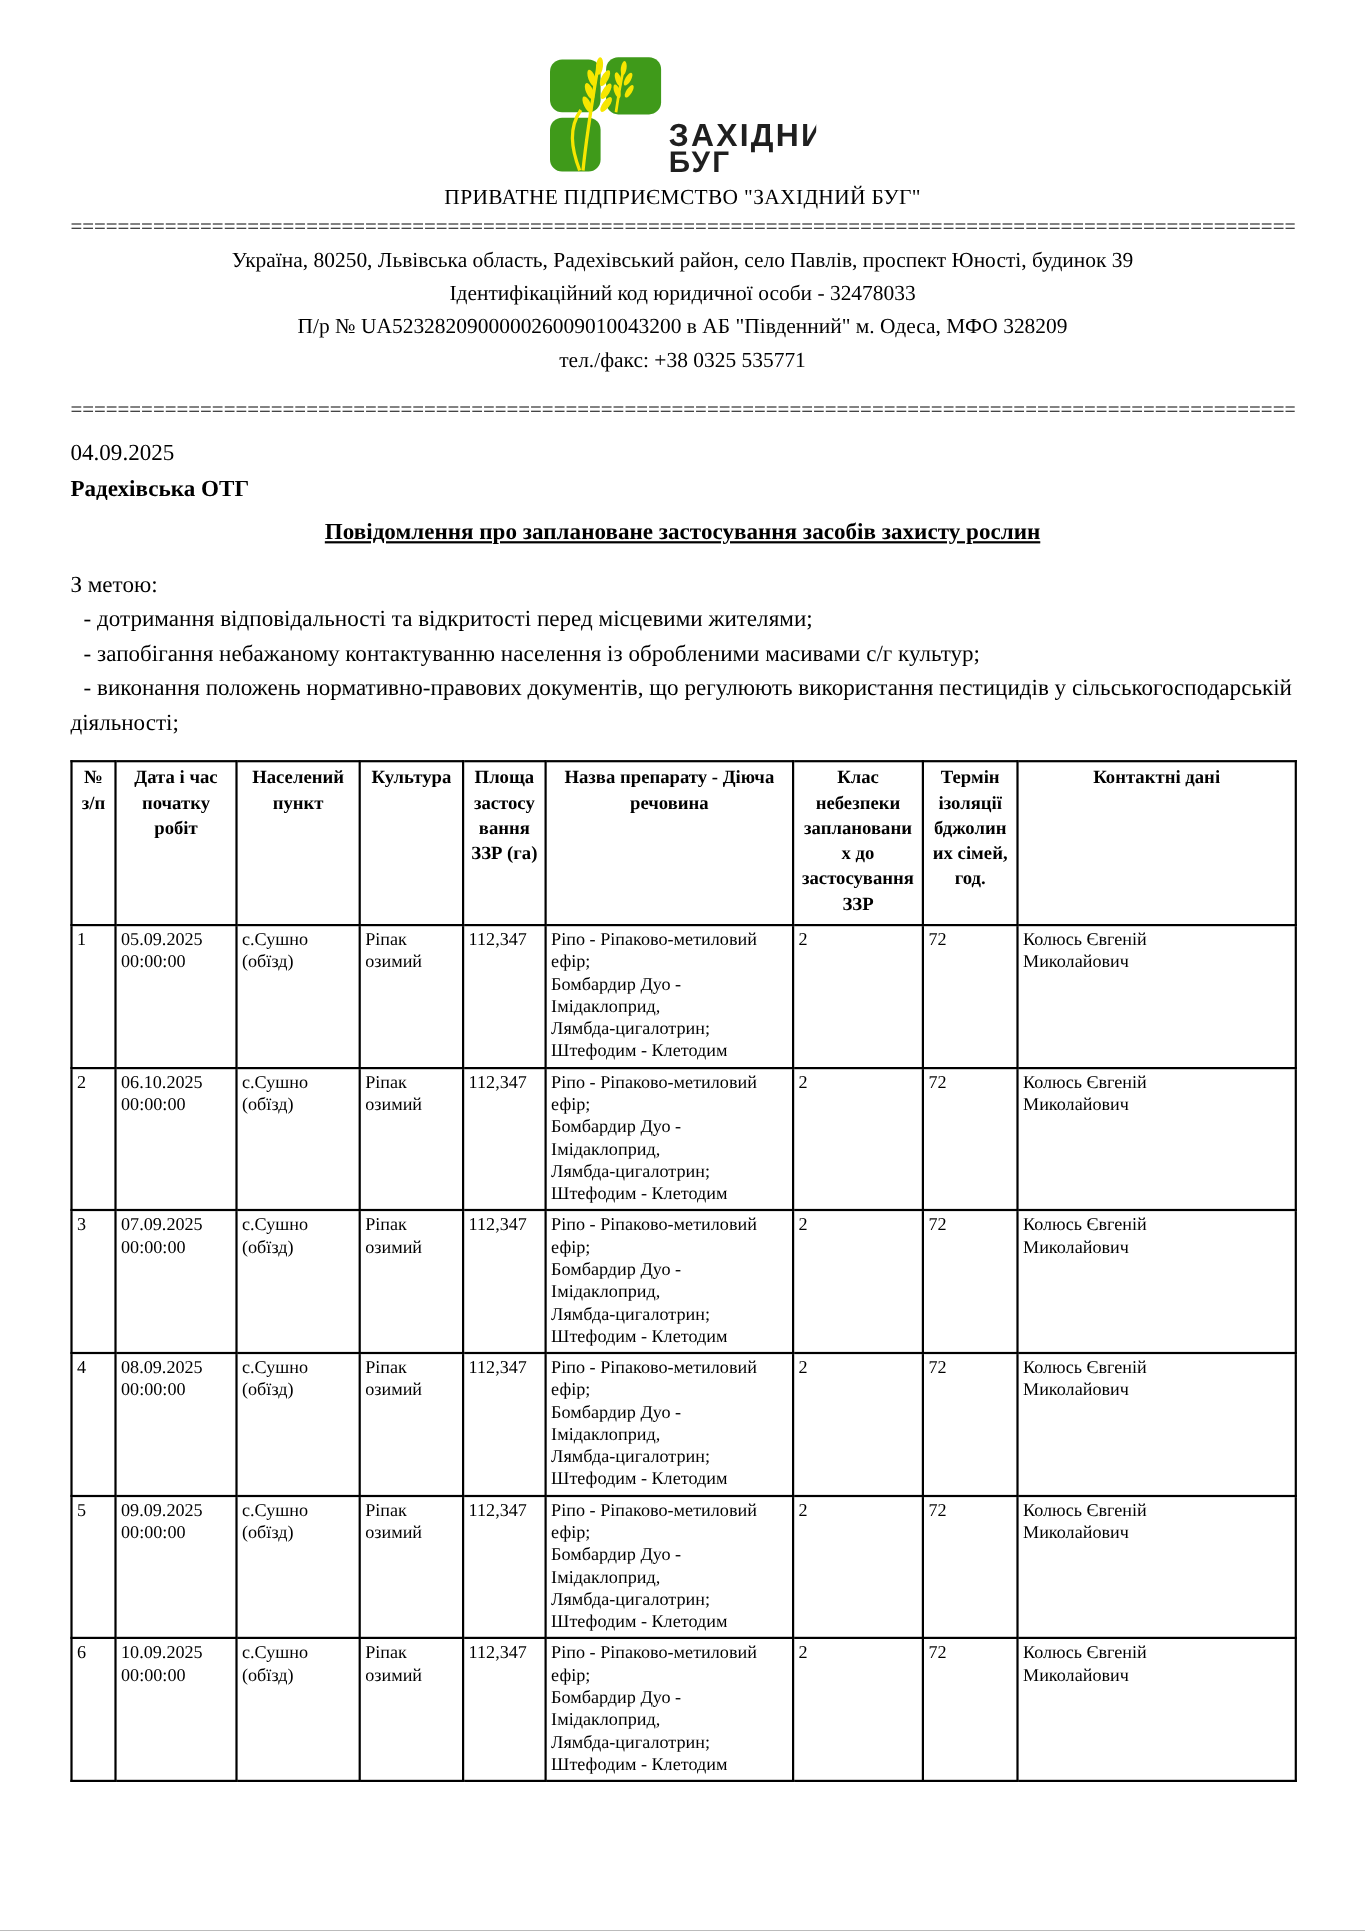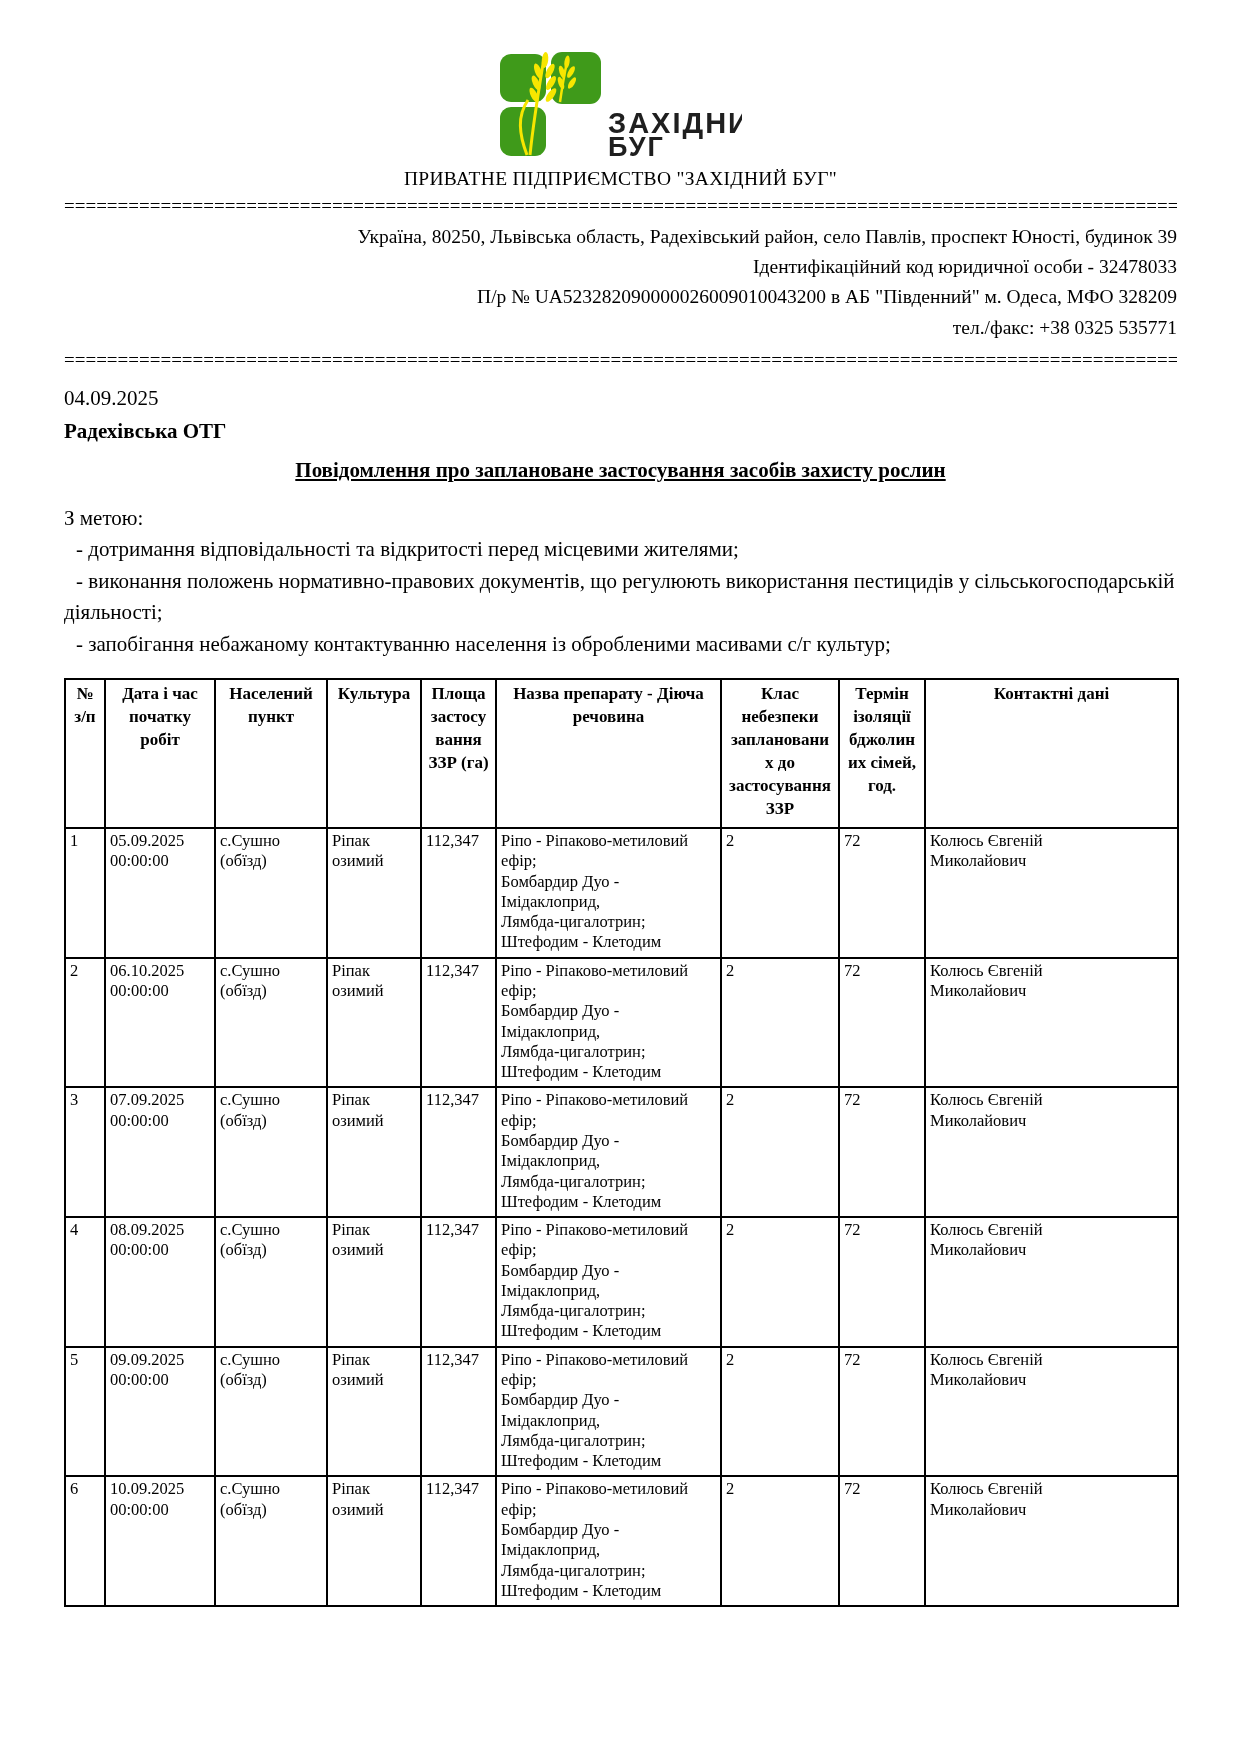--- a/index.html
+++ b/index.html
@@ -10,21 +10,21 @@
     padding:50px 64px 40px 64px; position:relative;
   }
   
   .logo-wrap{ width:242px; margin:0 auto 6px auto; }
   .company-line{ text-align:center; font-size:19.5px; letter-spacing:.3px; margin-top:4px; }
   .eqline{
     white-space:nowrap; overflow:hidden; font-size:19px; letter-spacing:0;
     line-height:1.0; height:20px; margin:6px 0; font-family:"Liberation Serif", serif;
   }
   
-  .address{ text-align:right; font-size:19.5px; line-height:1.55; margin:4px 0 7px 0; }
+  .address{ text-align:center; font-size:19.5px; line-height:1.55; margin:4px 0 19px 0; }
   
   .doc-date{ font-weight:normal; font-size:21px; margin-top:16px; }
   .recipient{ font-weight:bold; font-size:21px; margin-top:8px; }
   .doc-title{
     text-align:center; font-weight:bold; font-size:21px; margin-top:14px;
     text-decoration:underline;
   }
   .purpose-intro{ font-size:21px; margin-top:20px; line-height:1.5; }
   .purpose-item{ font-size:21px; line-height:1.5; text-indent:12px; }
   .closing-para{ font-size:21px; line-height:1.5; text-indent:18px; margin-top:2px; }
@@ -91,22 +91,22 @@
   </div>
 
   <div class="eqline">======================================================================================================================================================</div>
 
   <div class="doc-date">04.09.2025</div>
   <div class="recipient">Радехівська ОТГ</div>
   <div class="doc-title">Повідомлення про заплановане застосування засобів захисту рослин</div>
 
   <p class="purpose-intro">З метою:</p>
   <p class="purpose-item">- дотримання відповідальності та відкритості перед місцевими жителями;</p>
+  <p class="purpose-item">- запобігання небажаному контактуванню населення із обробленими масивами с/г культур;</p>
   <p class="purpose-item">- виконання положень нормативно-правових документів, що регулюють використання пестицидів у сільськогосподарській діяльності;</p>
-  <p class="purpose-item">- запобігання небажаному контактуванню населення із обробленими масивами с/г культур;</p>
 
   <table class="schedule">
     <colgroup>
       <col style="width:40px">
         <col style="width:110px">
         <col style="width:112px">
       <col style="width:94px">
         <col style="width:75px">
         <col style="width:225px">
       <col style="width:118px">

